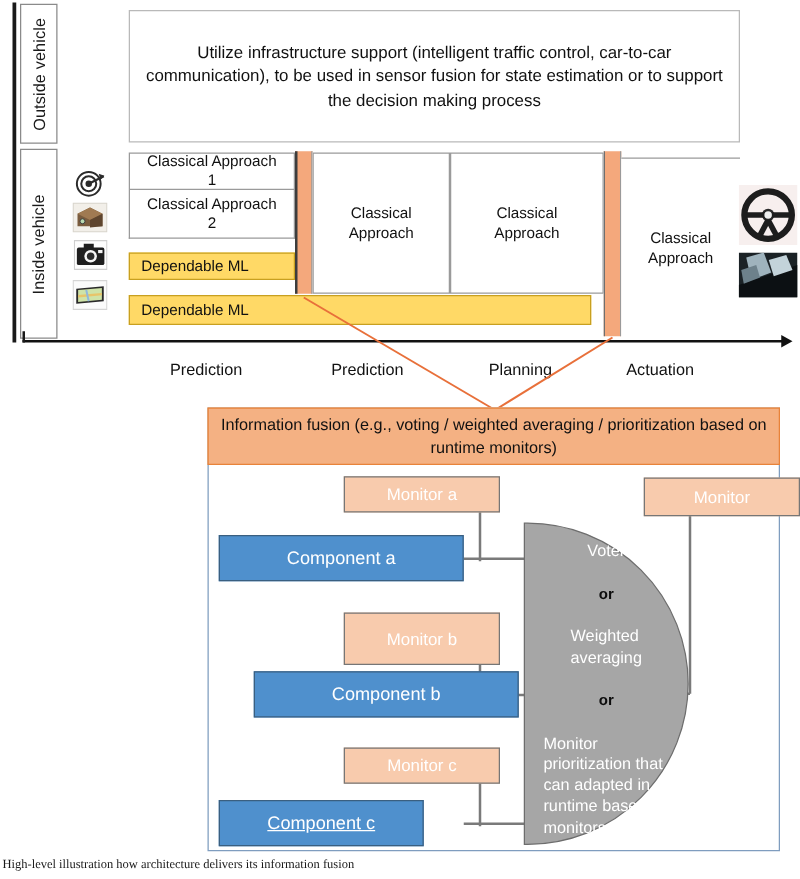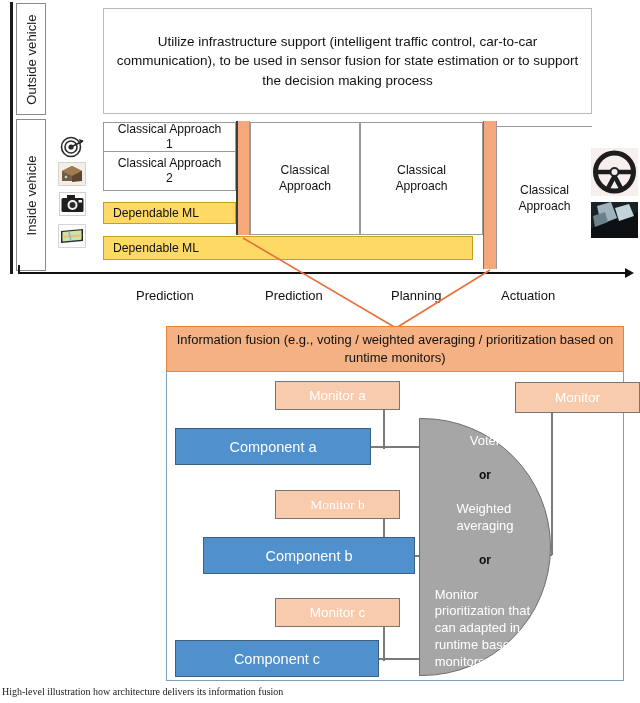--- a/index.html
+++ b/index.html
@@ -213,37 +213,37 @@
 <div class="abs wire" style="left:383px;top:518px;width:1.6px;height:40px;"></div>
 <div class="abs wire" style="left:371px;top:555px;width:50px;height:1.6px;"></div>
 <div class="abs wire" style="left:383px;top:626px;width:1.6px;height:35px;"></div>
 <div class="abs wire" style="left:371px;top:658px;width:50px;height:1.6px;"></div>
 <div class="abs wire" style="left:551px;top:411px;width:1.6px;height:144px;"></div>
 <div class="abs wire" style="left:500px;top:554px;width:52px;height:1.6px;"></div>
 
 <div class="abs monitor" style="left:275px;top:381px;width:125px;height:29px;">
   <span>Monitor a</span>
 </div>
-<div class="abs monitor" style="left:275px;top:490px;width:125px;height:29px;font-family:Liberation Serif, serif;">
+<div class="abs monitor" style="left:275px;top:490px;width:125px;height:42px;">
   <span>Monitor b</span>
 </div>
 <div class="abs monitor" style="left:275px;top:598px;width:125px;height:29px;">
   <span>Monitor c</span>
 </div>
 <div class="abs monitor" style="left:490px;top:382px;width:125px;height:31px;margin-left:25px;">
   <span>Monitor</span>
 </div>
 
 <div class="abs component" style="left:175px;top:428px;width:196px;height:37px;">
   <span>Component a</span>
 </div>
 <div class="abs component" style="left:175px;top:537px;width:212px;height:37px;margin-left:28px;">
   <span>Component b</span>
 </div>
-<div class="abs component" style="left:175px;top:640px;width:204px;height:37px;">
+<div class="abs component" style="left:175px;top:640px;width:164px;height:37px;text-decoration:underline;">
   <span>Component c</span>
 </div>
 
 <div class="abs voter" style="left:419px;top:418px;width:132px;height:258px;">
   <div class="blk">Voter</div>
   <div class="or">or</div>
   <div class="blk">
     <span class="ln">Weighted</span>
     <span class="ln">averaging</span>
   </div>

